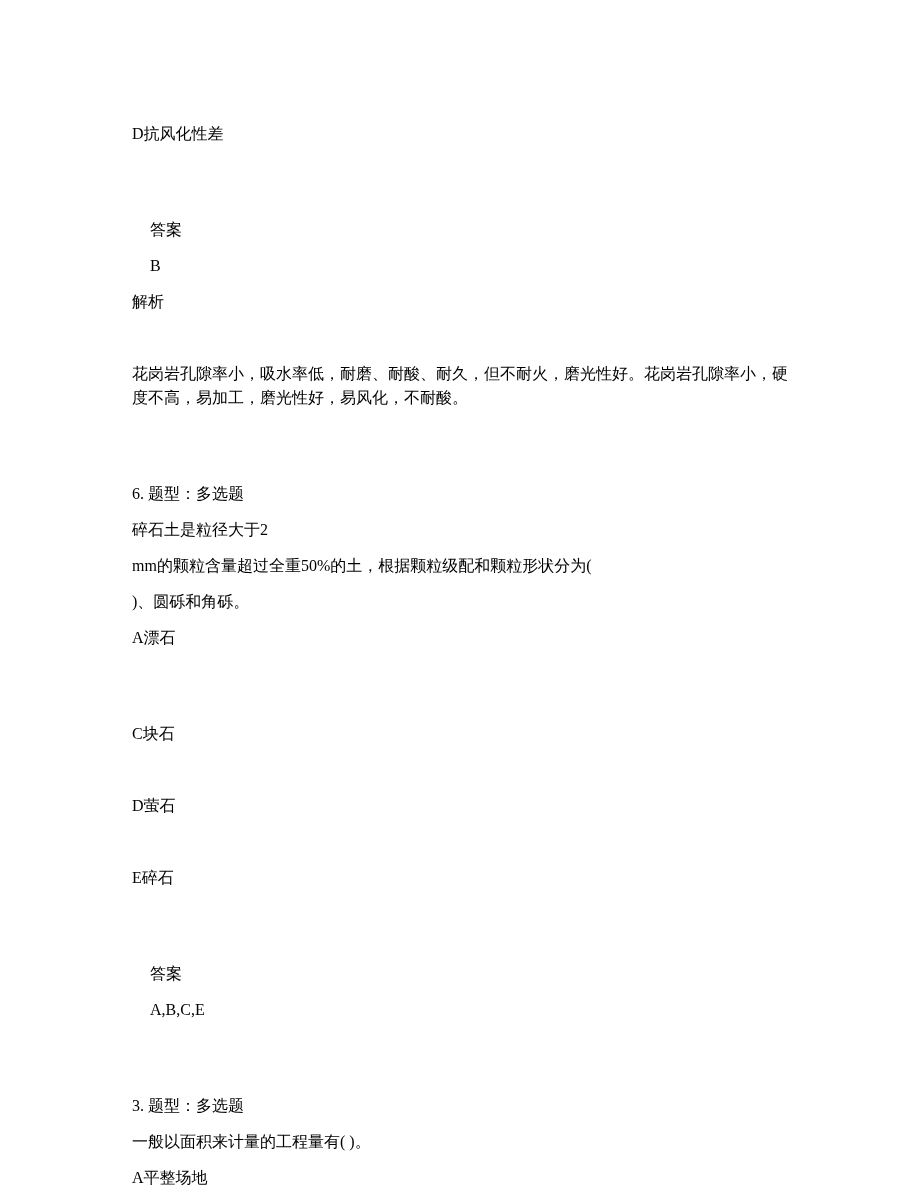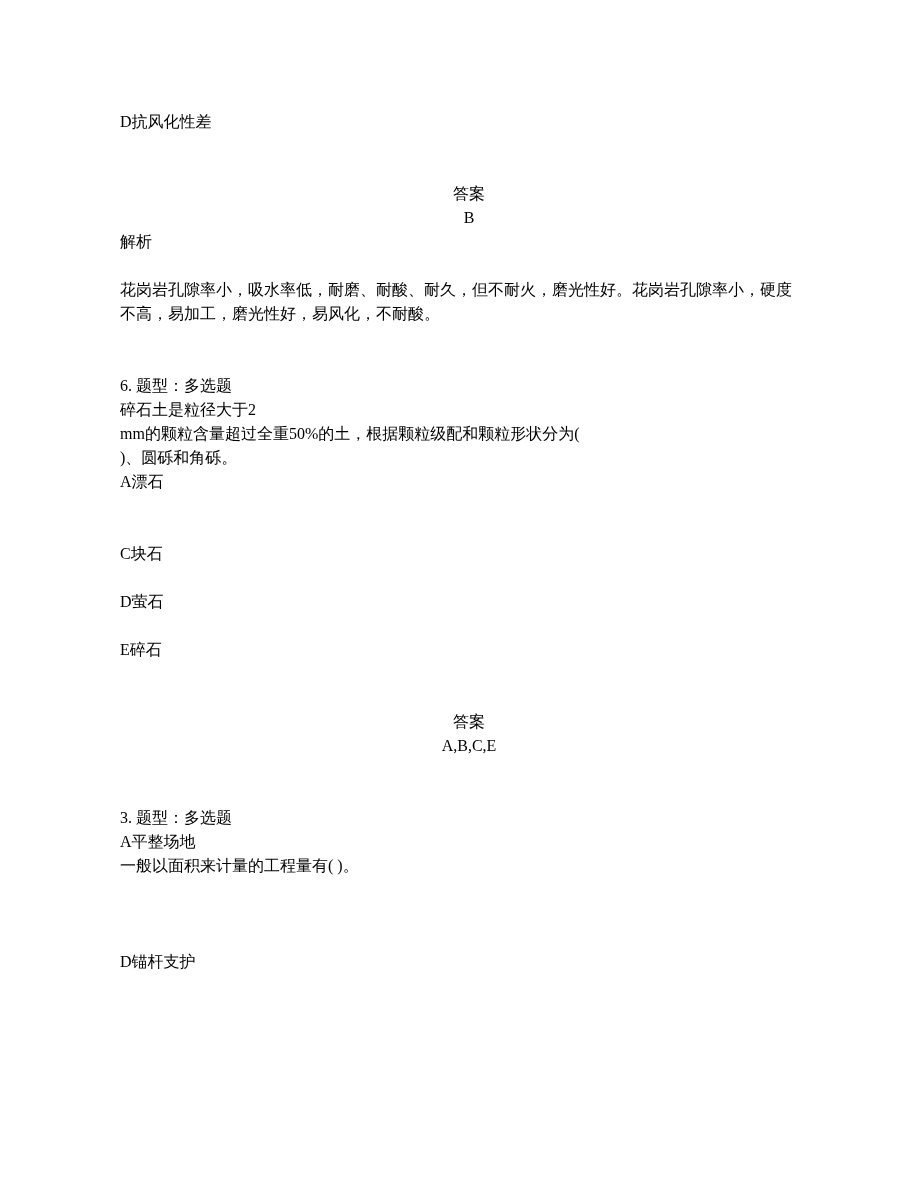--- a/index.html
+++ b/index.html
@@ -12,24 +12,23 @@
       height: 1191px;
       background: #ffffff;
       font-family: "SimSun", "宋体", serif;
       font-size: 16px;
       line-height: 1.5;
       color: #000000;
       padding: 110px 120px 60px 120px;
     }
     .indent {
       padding-left: 18px;
-      text-align: center;
     }
     .para {
-      margin: 0;
+      margin: 12px;
       font-family: Liberation Serif, serif;
     }
     .gap {
       height: 24px;
     }
     .gap-large {
       height: 48px;
     }
   </style>
 </head>
@@ -65,21 +64,21 @@
   <p class="para">E碎石</p>
 
   <div class="gap-large"></div>
 
   <p class="para indent">答案</p>
   <p class="para indent">A,B,C,E</p>
 
   <div class="gap-large"></div>
 
   <p class="para">3. 题型：多选题</p>
+  <p class="para">一般以面积来计量的工程量有(        )。</p>
   <p class="para">A平整场地</p>
-  <p class="para">一般以面积来计量的工程量有(        )。</p>
   <div class="gap"></div>
   <div class="gap"></div>
   <div class="gap"></div>
   <p class="para">D锚杆支护</p>
   <div class="gap"></div>
 
 </div>
 
 </body></html>

